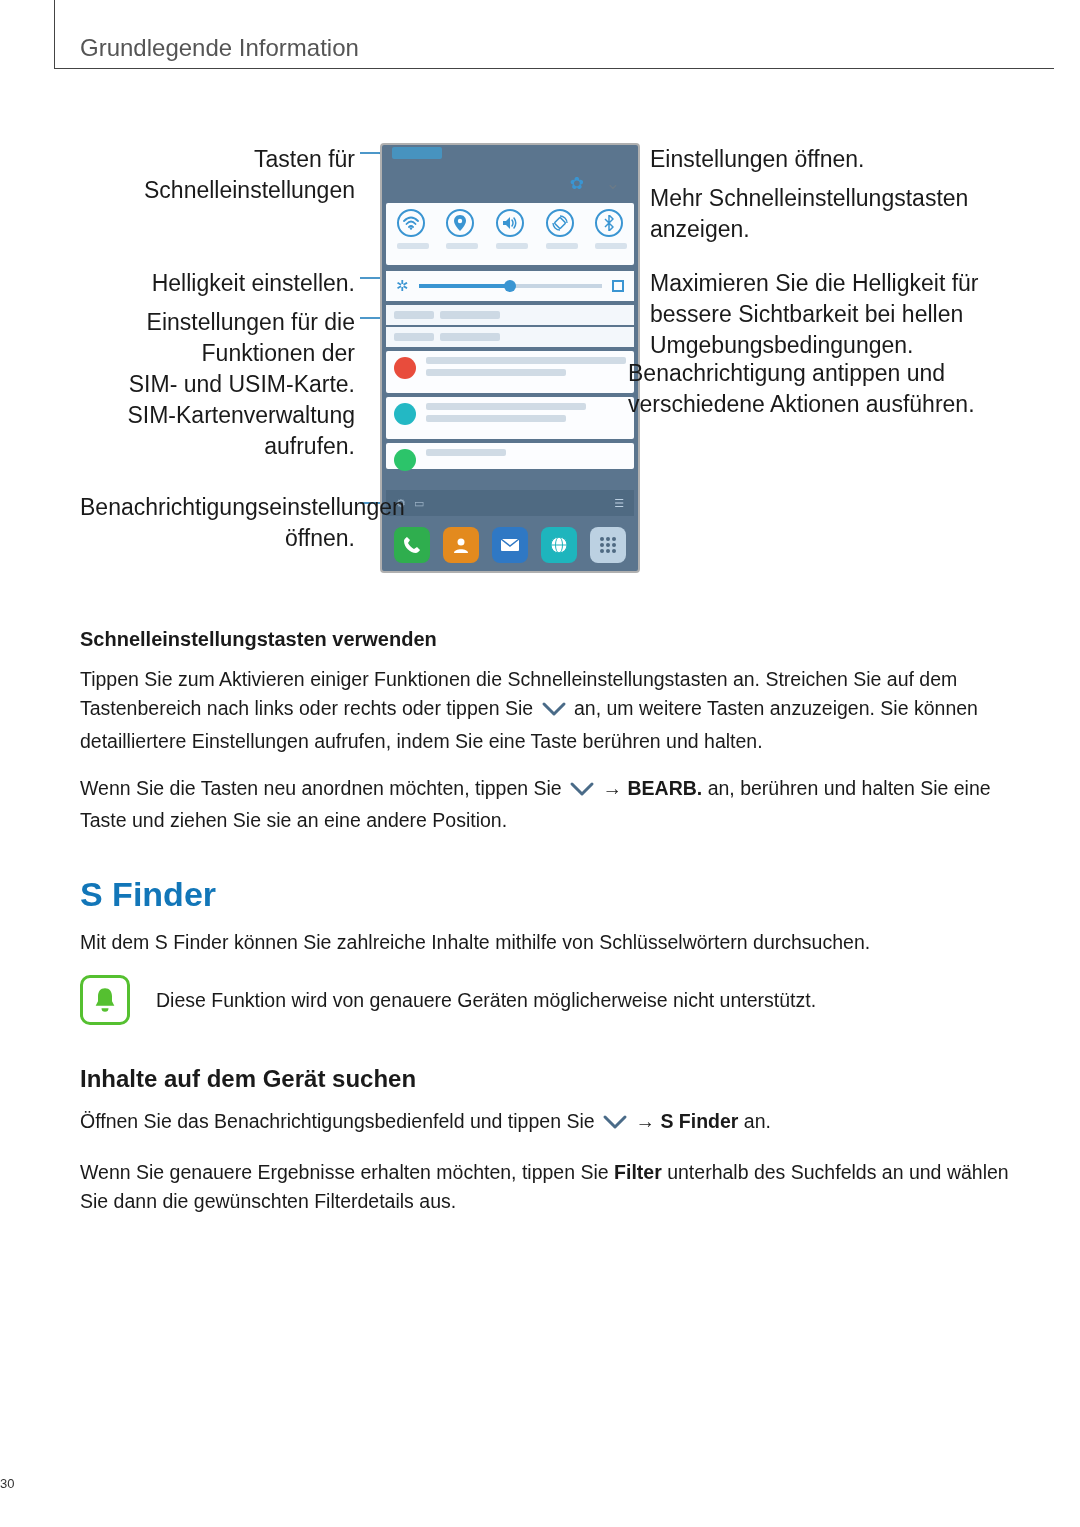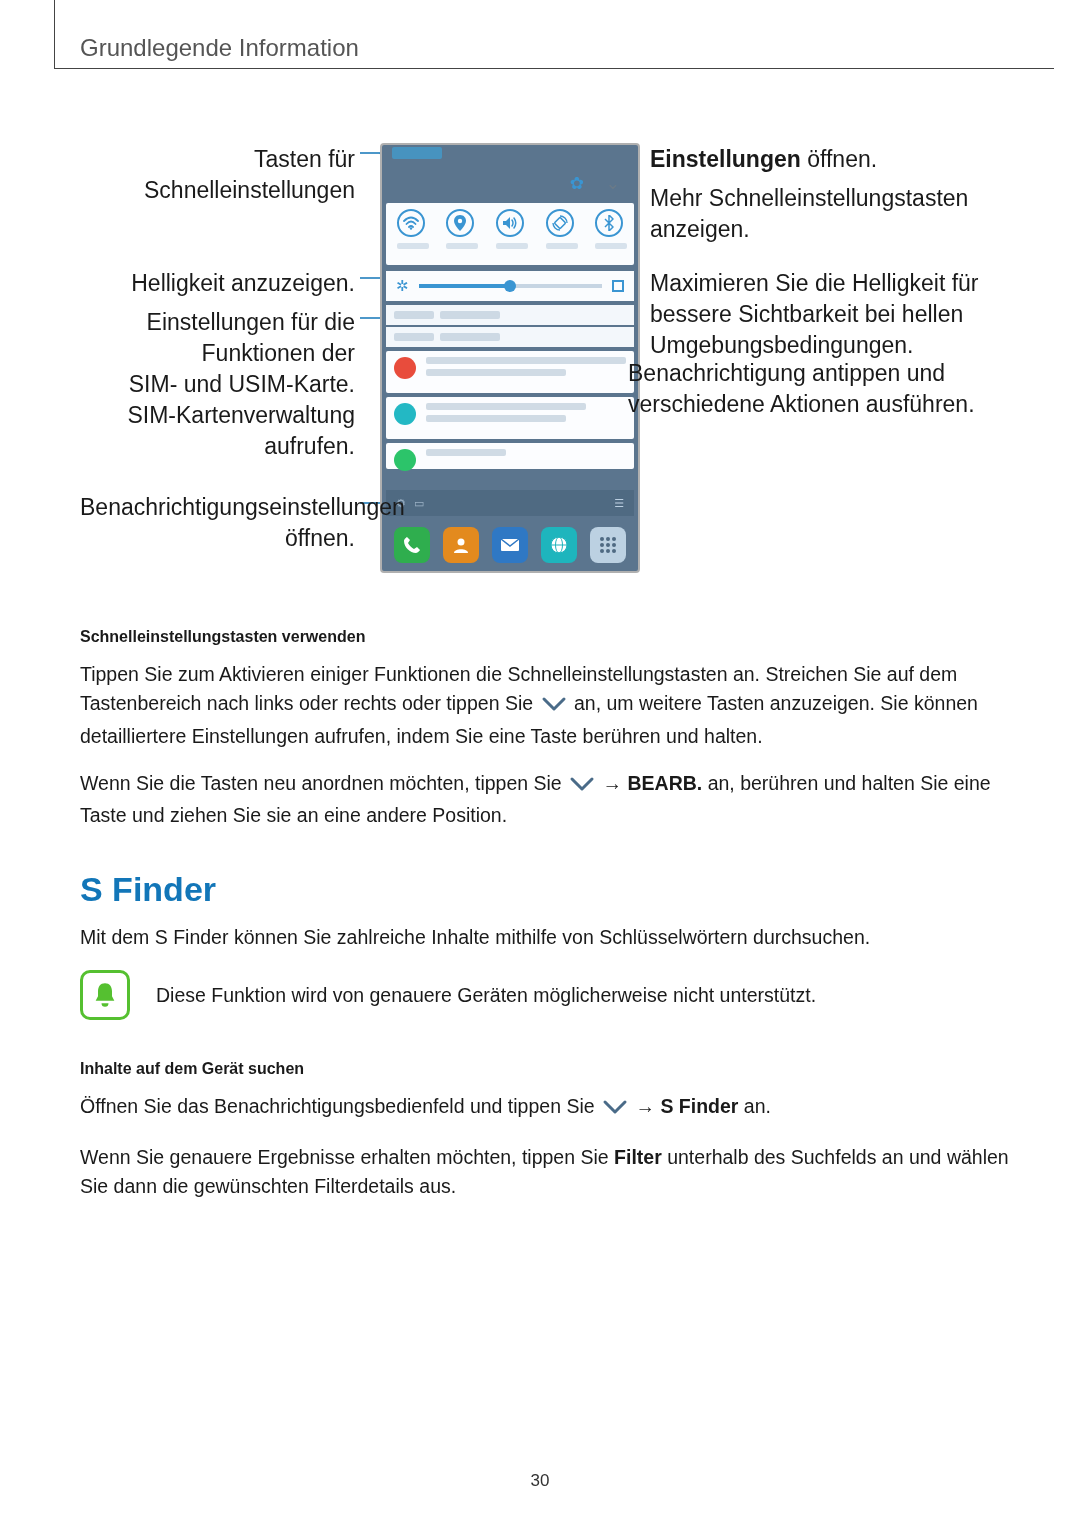--- a/index.html
+++ b/index.html
@@ -193,34 +193,34 @@
 
   
   .callout {
     position: absolute;
     font-size: 23px;
     line-height: 1.35;
     color: #1a1a1a;
   }
   .callout.left { text-align: right; }
   .callout.right { text-align: left; }
-  .callout b { font-weight: 700; }
+  .callout b { font-weight: 400; }
 
   
   svg.leaders{
     position:absolute; left:0; top:0; width:930px; height:480px;
     pointer-events:none;
   }
   svg.leaders line, svg.leaders polyline{
     stroke:#1276b8; stroke-width:1.5; fill:none;
   }
 
   
   h3.sub{
-    font-size:16px; font-weight:700;
+    font-size:20px; font-weight:700;
     margin-top:30px; margin-bottom:14px;
   }
   p.body{
     font-size:19.5px; line-height:1.48;
     margin-bottom:18px;
   }
   h2.sfinder{
     color:#1276b8; font-size:34px; font-weight:700;
     margin-top:40px; margin-bottom:14px;
   }
@@ -241,27 +241,27 @@
   .note-icon{
     width:50px;height:50px;flex:0 0 50px;
     border:3px solid #55c030;border-radius:10px;
     display:flex;align-items:center;justify-content:center;
     color:#55c030;
   }
   .note-icon svg{width:28px;height:28px;}
   .note-text{font-size:19.5px;line-height:1.48;}
 
   h3.sub2{
-    font-size:16px;font-weight:700;
+    font-size:24px;font-weight:700;
     margin-top:40px;margin-bottom:14px;
   }
 
   .pagenum{
     position:absolute; bottom:36px; left:0; width:1080px;
-    text-align:center; font-size:17px; color:#333;
+    text-align:left; font-size:13px; color:#333;
   }
 </style>
 </head>
 <body>
 
 <div class="page-rule-v"></div>
 <div class="page-rule-h"></div>
 <div class="header-title">Grundlegende Information</div>
 
 <div class="content">
@@ -407,21 +407,21 @@
                 <circle cx="3" cy="15" r="2"></circle>
                 <circle cx="9" cy="15" r="2"></circle>
                 <circle cx="15" cy="15" r="2"></circle>
               </g>
             </svg>
           </div>
       </div>
     </div>
 
     <div class="callout left" style="top:26px;left:0;width:275px;">Tasten für Schnelleinstellungen</div>
-    <div class="callout left" style="top:150px;left:0;width:275px;">Helligkeit anzuzeigen.</div>
+    <div class="callout left" style="top:150px;left:0;width:275px;">Helligkeit einstellen.</div>
     <div class="callout left" style="top:189px;left:0;width:275px;">
       <span>Einstellungen für die Funktionen der</span><br>
       <span>SIM- und USIM-Karte.</span><br>
       <span>SIM-Kartenverwaltung aufrufen.</span>
     </div>
     <div class="callout left" style="top:374px;left:0;width:275px;">
       <span>Benachrichtigungseinstellungen</span><br>
       <span>öffnen.</span>
     </div>
 

